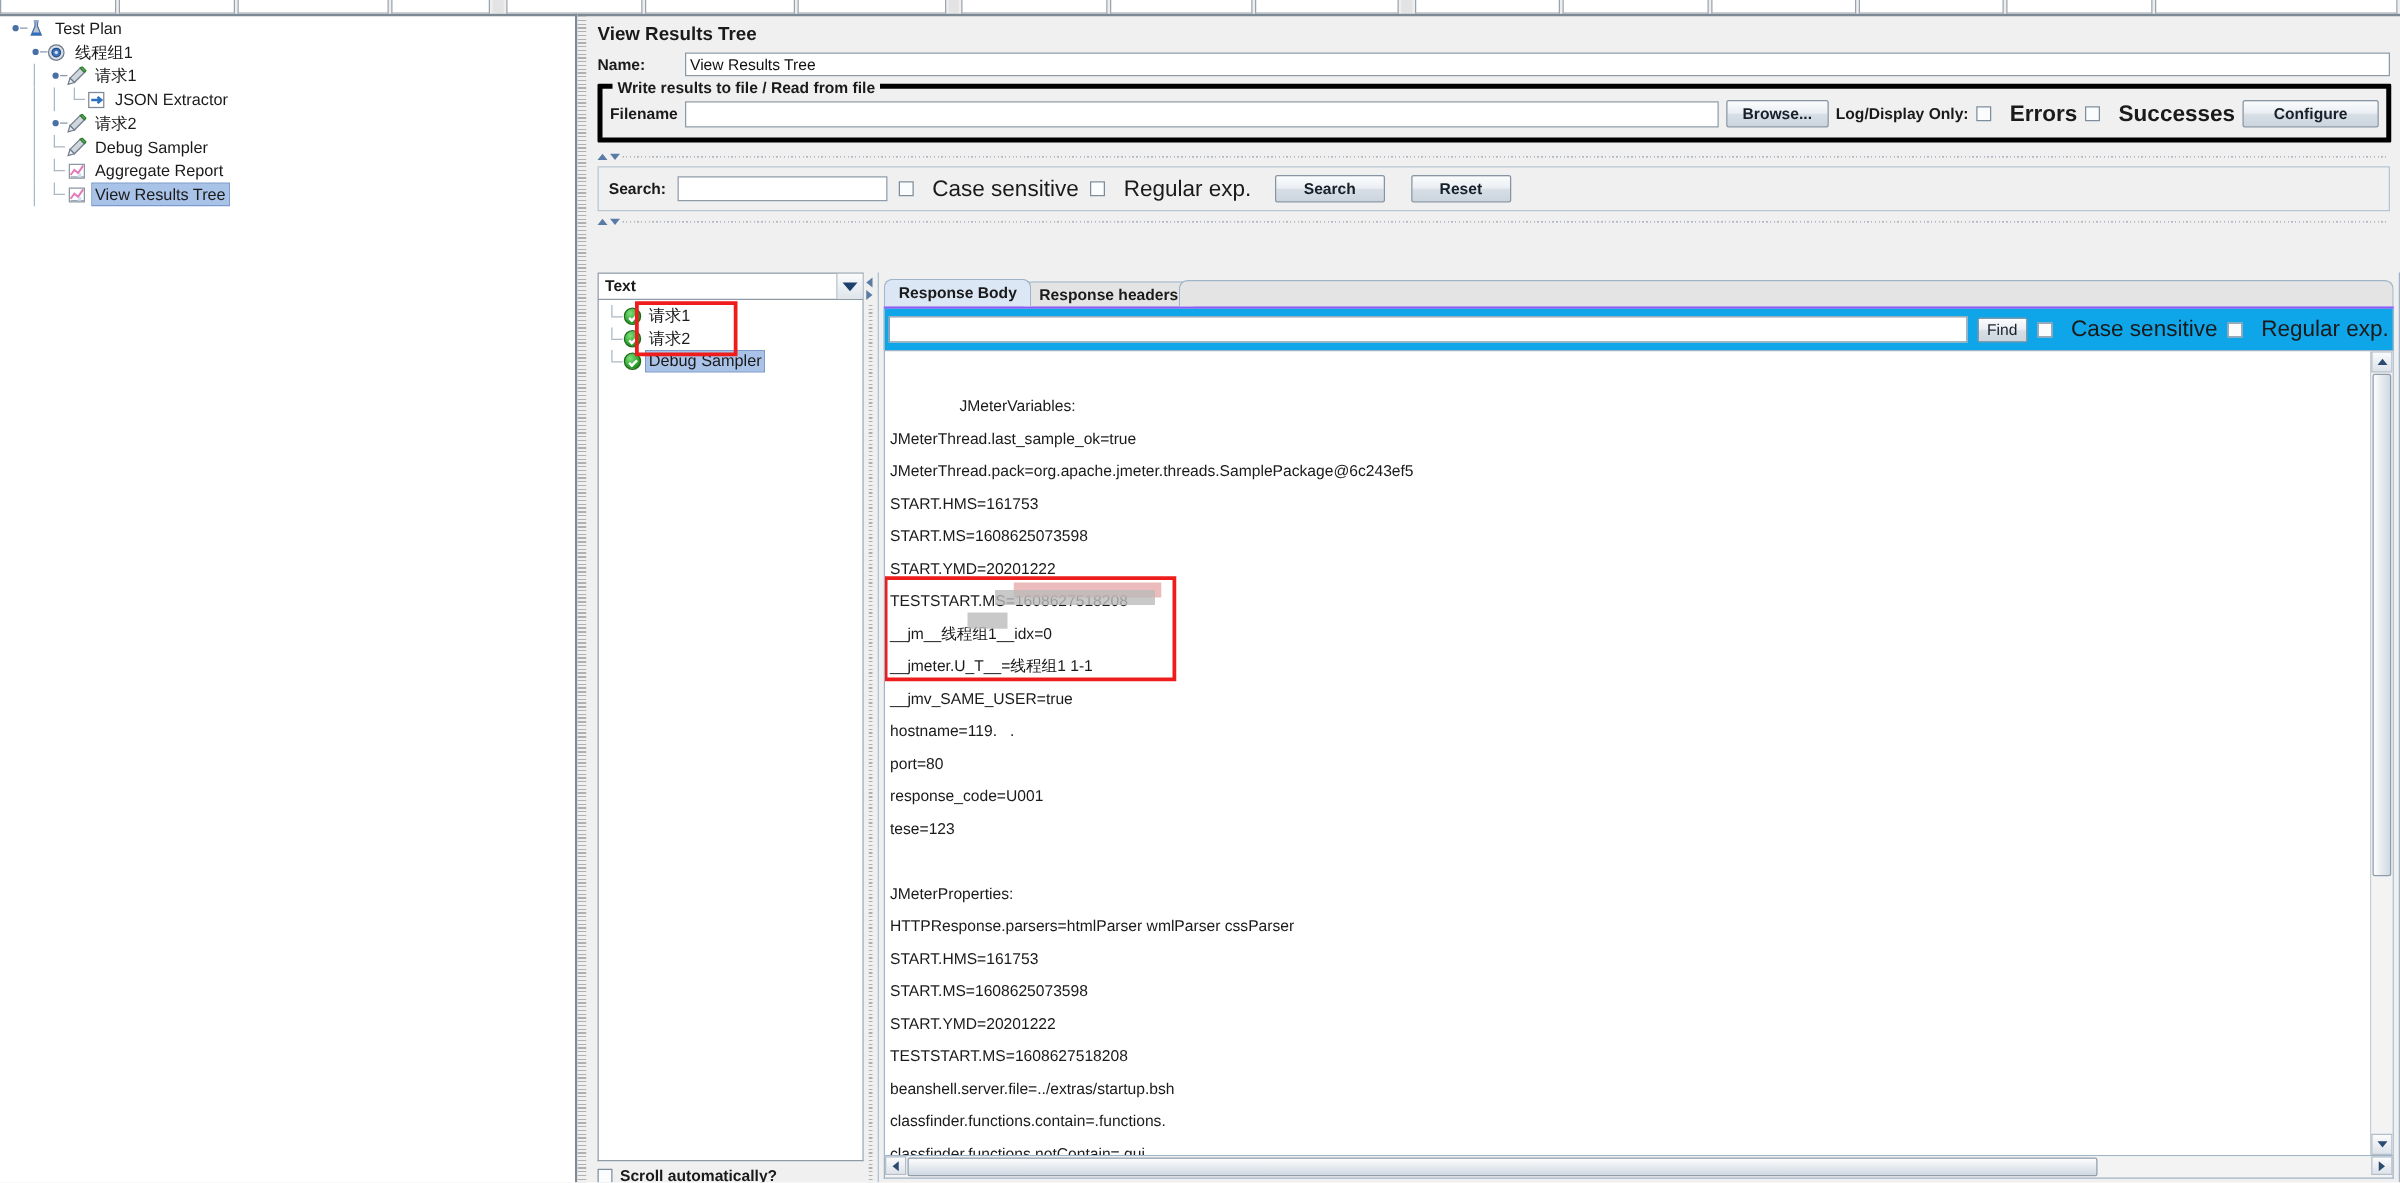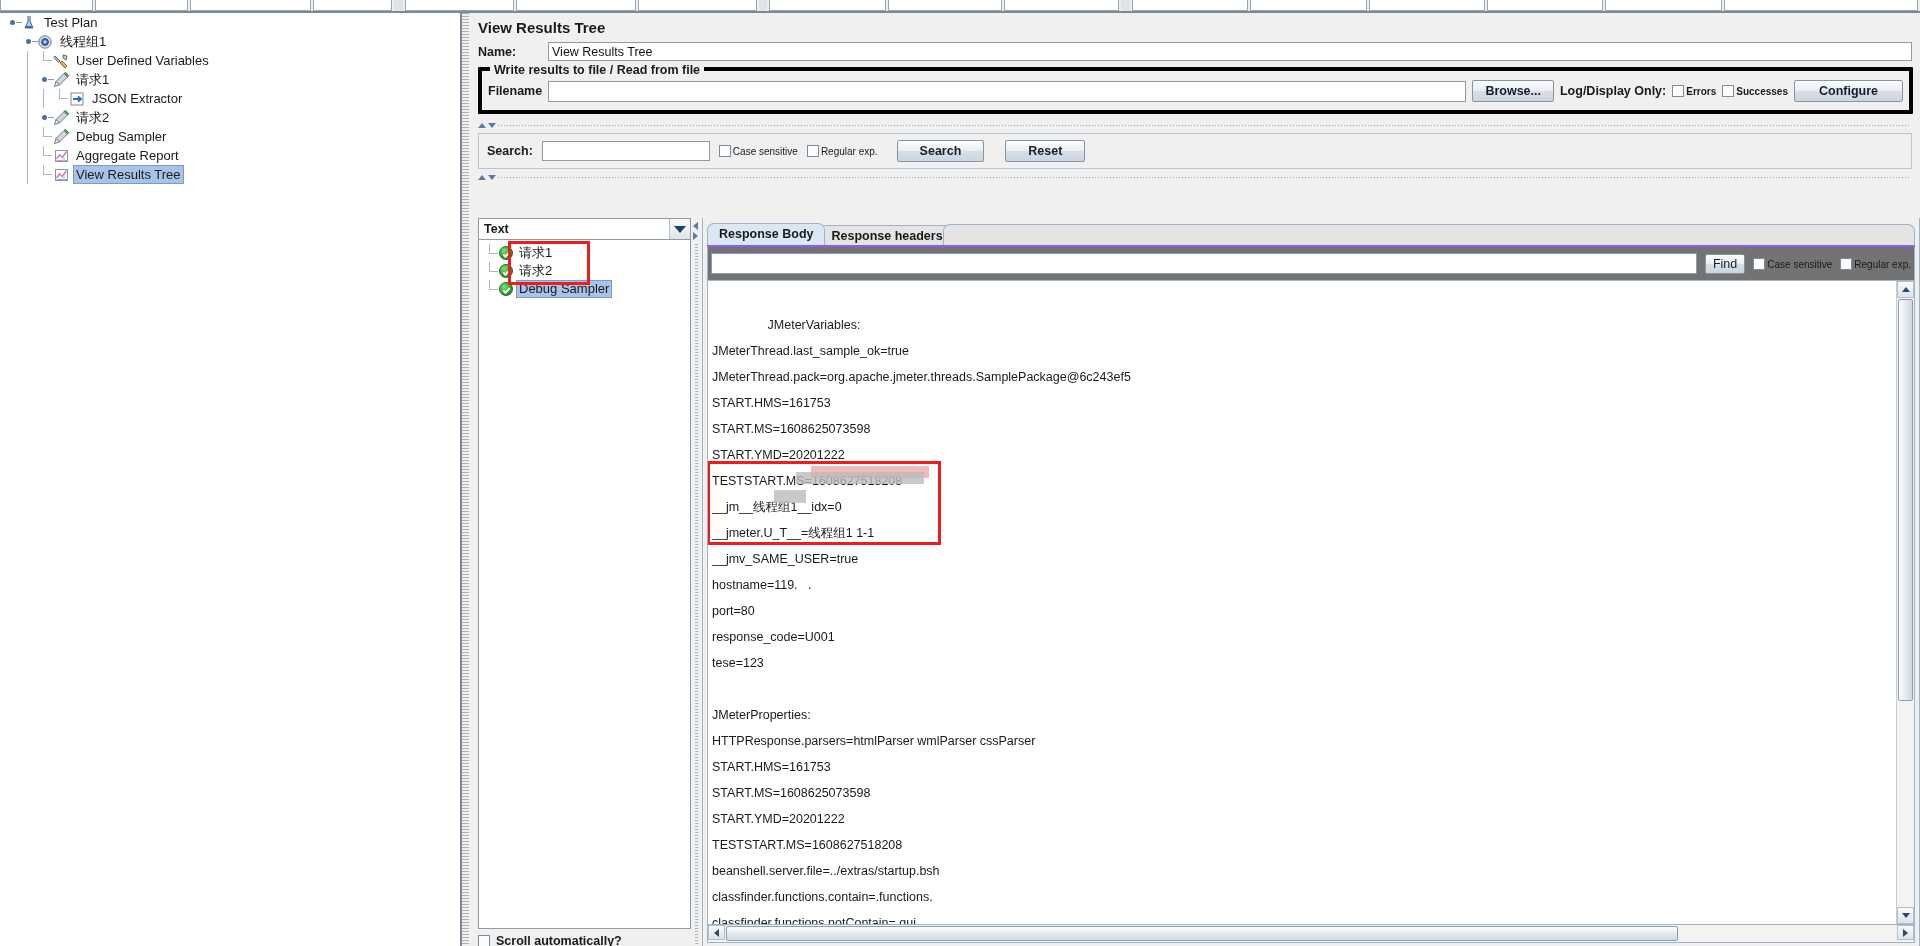--- a/index.html
+++ b/index.html
@@ -236,23 +236,23 @@
   .cbox {
     width: 12px; height: 12px;
     border: 1px solid #7e8d9b;
     background: #fafcfe;
     box-sizing: border-box;
     display: inline-block;
     flex: 0 0 auto;
   }
   .cbox-wrap {
     display: inline-flex;
-    align-items: flex-end;
-    gap: 2px;
-    font-size: 10px;
+    align-items: center;
+    gap: 15px;
+    font-size: 18px;
     font-weight: bold;
     color: #1a1a1a;
     white-space: nowrap;
     cursor: pointer;
   }
 
   
   .divider {
     margin: 7px 9px 4px 9px;
     height: 8px;
@@ -514,21 +514,21 @@
     height: 22px;
     z-index: 5;
     position: relative;
   }
 
   .findbar {
     display: flex;
     align-items: center;
     gap: 8px;
     padding: 6px 3px 6px 3px;
-    background: #737373;
+    background: #0ea5e9;
     border-left: 1px solid #9fb4c8;
     border-right: 1px solid #9fb4c8;
   }
   .find-input {
     flex: 1 1 auto;
     height: 21px;
     background: #ffffff;
     border: 1px solid #8e9ba6;
     box-sizing: border-box;
     font-size: 12.5px;
@@ -681,33 +681,20 @@
       <span class="tree-icon">
         <svg width="16" height="16" viewBox="0 0 16 16">
             <circle cx="8" cy="8" r="6.2" fill="#d7dde4" stroke="#6f7c89"></circle>
             <circle cx="8" cy="8" r="3.4" fill="#3e74c0" stroke="#234a86"></circle>
             <circle cx="8" cy="8" r="1.4" fill="#cfe0f5"></circle>
           </svg>
       </span>
       <span class="tree-label">线程组1</span>
     </div>
 
-    <div class="tree-row" style="padding-left:4px;">
-      <span class="tree-indent" style="width:16px;"></span>
-      <span class="guide vline"></span>
-      <span class="guide elbow"></span>
-      <span class="tree-icon">
-        <svg width="17" height="16" viewBox="0 0 17 16">
-            <path d="M2 3l5 5-1.5 1.5L1 4.5z" fill="#b9c3cd" stroke="#5e6a76"></path>
-            <path d="M9 8l5 5-2 2-5-5z" fill="#e8b84b" stroke="#8a6a16"></path>
-            <path d="M10 2l4 1-1 4-3-2z" fill="#c2ccd6" stroke="#5e6a76"></path>
-          </svg>
-      </span>
-      <span class="tree-label">User Defined Variables</span>
-    </div>
 
     <div class="tree-row" style="padding-left:4px;">
       <span class="tree-indent" style="width:16px;"></span>
       <span class="guide vline"></span>
       <span class="tree-handle">
           <span class="handle-dot"></span>
         </span>
       <span class="tree-icon">
         <svg width="17" height="16" viewBox="0 0 17 16">
             <path d="M11 1.5l3.5 3.5-8 8-3.5-3.5z" fill="#cfd6dd" stroke="#6f7c89"></path>

